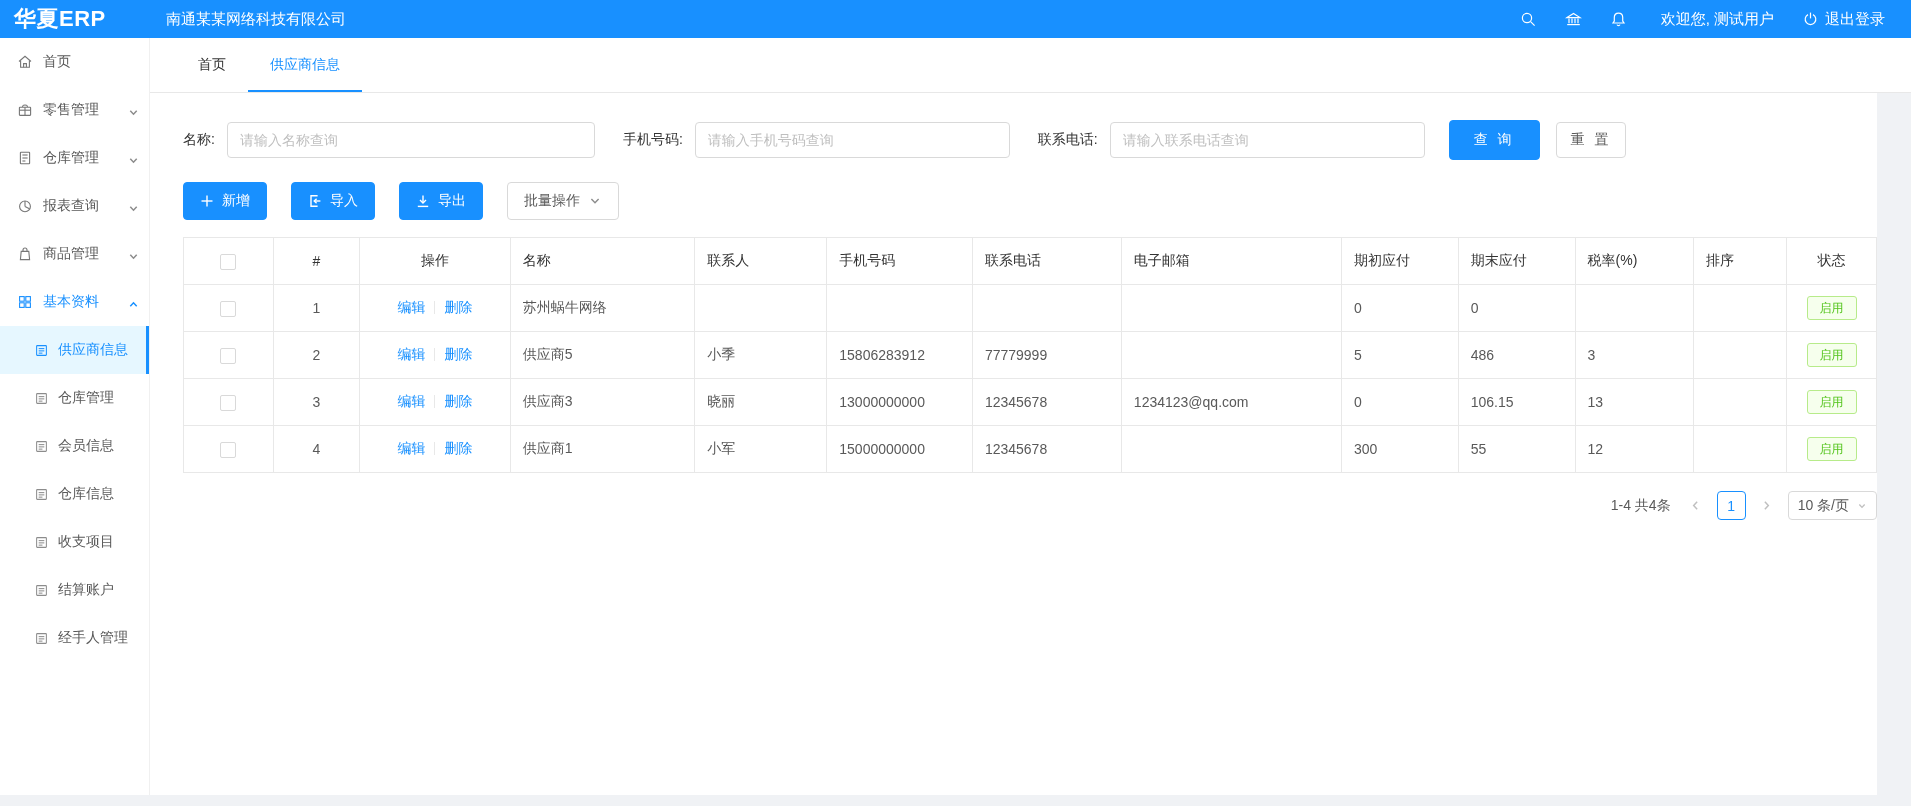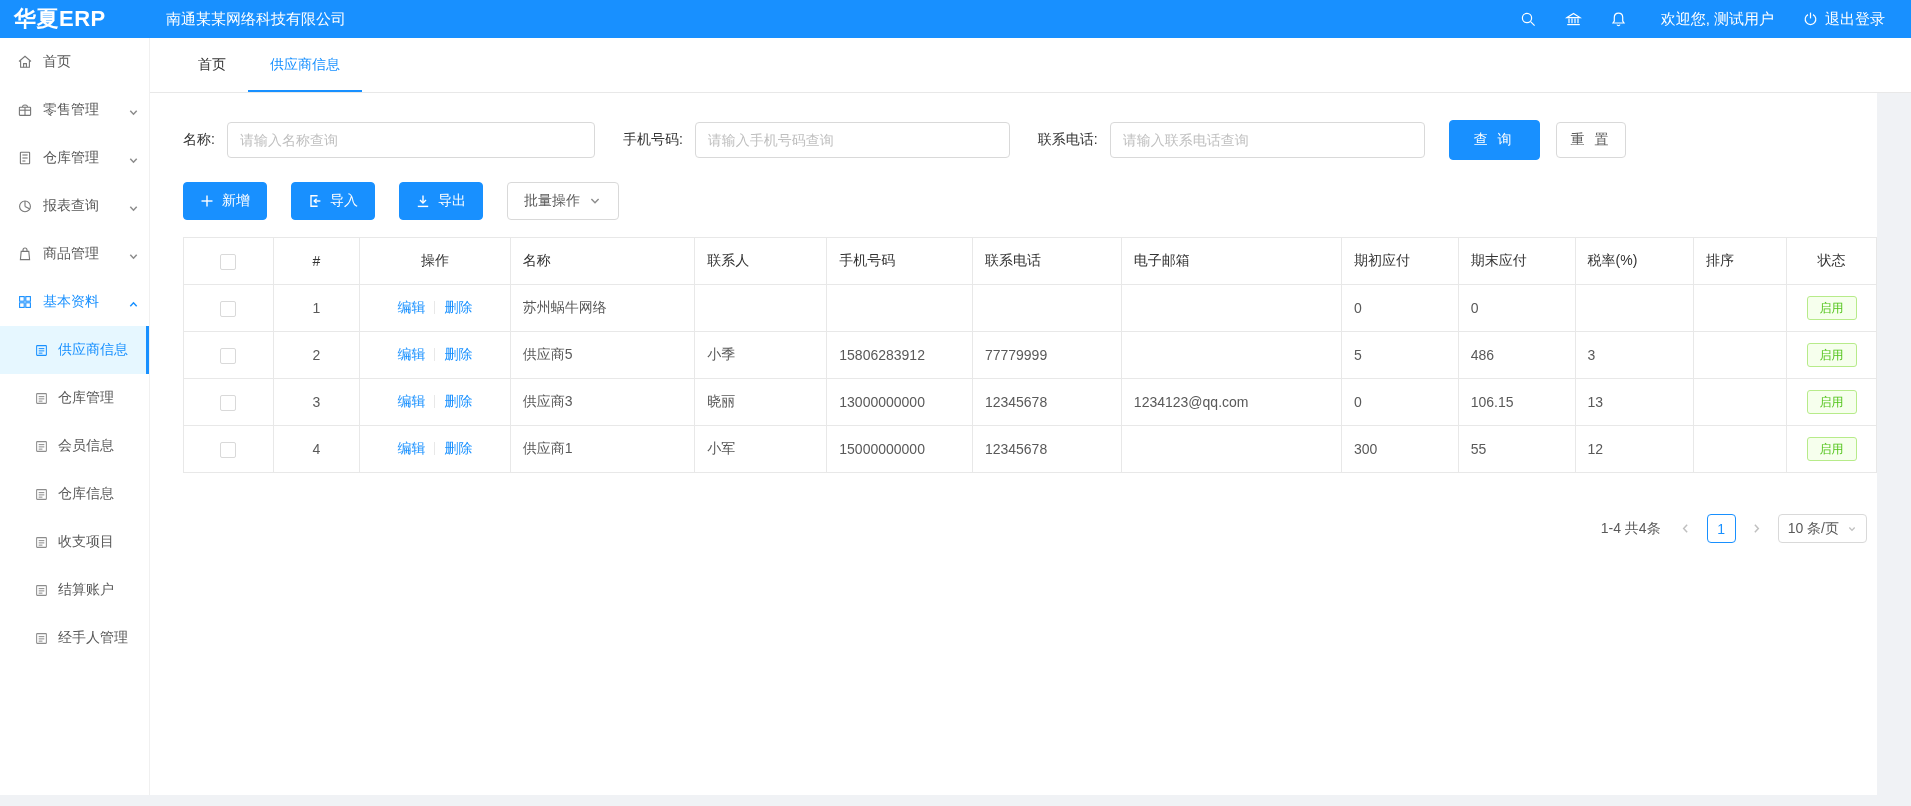--- a/index.html
+++ b/index.html
@@ -64,21 +64,21 @@
   .suppliers { width:100%; border-collapse:collapse; table-layout:fixed; margin-top:17px; font-size:14px; }
   .suppliers th, .suppliers td { border:1px solid #e8e8e8; height:47px; padding:0 12px; font-weight:normal; color:#595959; text-align:left; overflow:hidden; white-space:nowrap; }
   .suppliers th { color:#333; }
   .suppliers th.c, .suppliers td.c { text-align:center; padding:0 4px; }
   .checkbox { width:16px; height:16px; border:1px solid #d9d9d9; border-radius:2px; background:#fff; display:inline-block; vertical-align:middle; cursor:pointer; }
   .link { color:#1890ff; cursor:pointer; }
   .vdiv { display:inline-block; width:1px; height:13px; background:#e8e8e8; margin:0 9px; vertical-align:-2px; }
   .tag-enabled { display:inline-block; padding:2px 12px; font-size:12px; color:#52c41a; background:#f6ffed; border:1px solid #b7eb8a; border-radius:3px; line-height:18px; }
 
   
-  .pager { margin-top:41px; display:flex; align-items:center; justify-content:flex-end; gap:10px; padding-right:10px; color:#595959; }
+  .pager { margin-top:18px; display:flex; align-items:center; justify-content:flex-end; gap:10px; color:#595959; }
   .pager .total { margin-right:4px; }
   .arrow { width:22px; height:28px; display:flex; align-items:center; justify-content:center; color:#bfbfbf; cursor:pointer; font-size:13px; }
   .arrow svg { width:11px; height:11px; stroke:currentColor; fill:none; stroke-width:1.6; }
   .page-num { min-width:29px; height:29px; border:1px solid #1890ff; border-radius:4px; color:#1890ff; display:flex; align-items:center; justify-content:center; cursor:pointer; background:#fff; }
   .size-select { height:29px; border:1px solid #d9d9d9; border-radius:4px; background:#fff; display:flex; align-items:center; gap:8px; padding:0 9px; color:#595959; cursor:pointer; }
   .size-select svg { width:10px; height:10px; stroke:#bfbfbf; fill:none; stroke-width:1.6; }
 </style>
 </head>
 <body>
 

